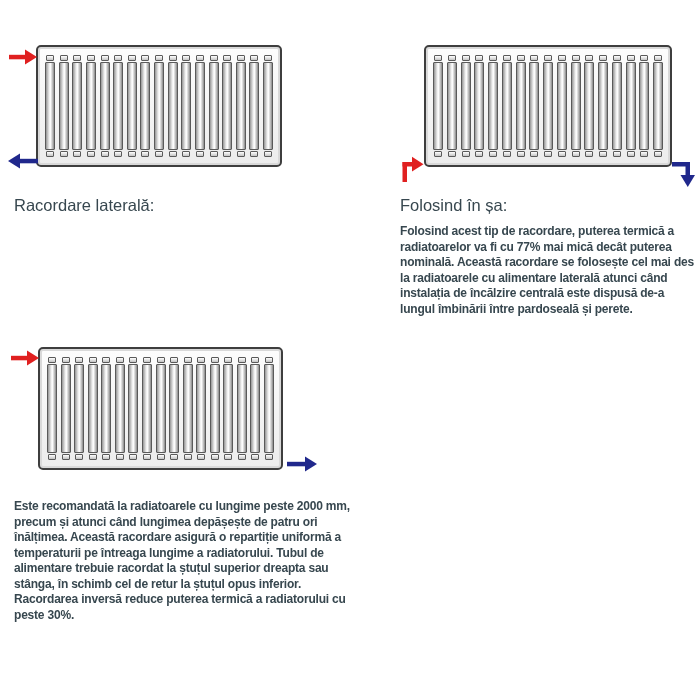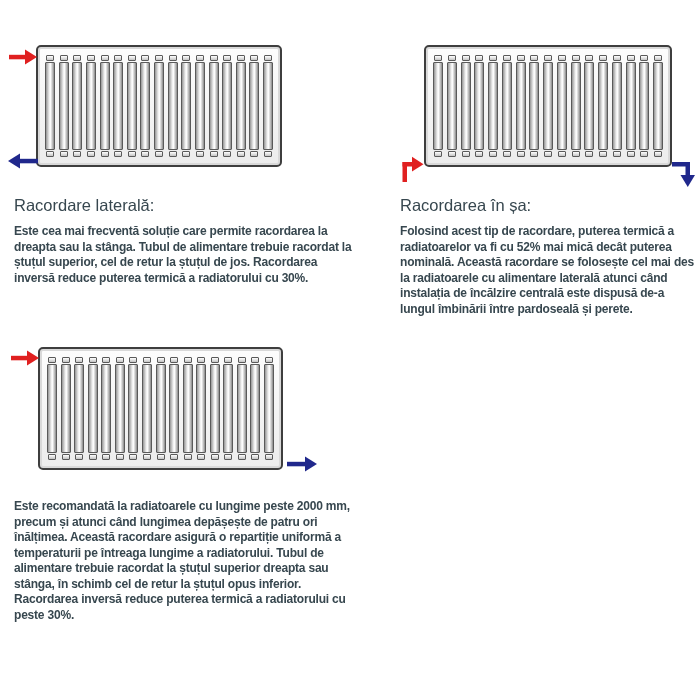--- a/index.html
+++ b/index.html
@@ -155,21 +155,20 @@
     <rect class="fill-in" x="0" y="5.8" width="17" height="4.5"></rect>
     <polygon class="fill-in" points="16,0.5 28,8 16,15.5"></polygon>
   </svg>
   <svg class="arrow" style="left:8px;top:153px;" width="30" height="16" viewBox="0 0 30 16">
     <rect class="fill-out" x="12" y="5.8" width="18" height="4.5"></rect>
     <polygon class="fill-out" points="12,0.5 0,8 12,15.5"></polygon>
   </svg>
 
   <div class="textblock" style="left:14px;top:196px;width:345px;">
     <h2>Racordare laterală:</h2>
-    <p>Este cea mai frecventă soluție care permite racordarea la dreapta sau la stânga. Tubul de alimentare trebuie racordat la ștuțul superior, cel de retur la ștuțul de jos. Racordarea inversă reduce puterea termică a radiatorului cu 30%.</p>
   </div>
 
   <div class="radiator" style="left:424px;top:45px;width:248px;height:122px;">
     <div class="fins">
         <div class="fin">
           <div class="tab"></div>
           <div class="bar"></div>
           <div class="tab"></div>
         </div>
         <div class="fin">
@@ -259,22 +258,22 @@
     <rect class="fill-in" x="2.5" y="10" width="11" height="4.5"></rect>
     <polygon class="fill-in" points="12,4.8 23.5,12.2 12,19.6"></polygon>
   </svg>
   <svg class="arrow" style="left:672px;top:158px;" width="28" height="30" viewBox="0 0 28 30">
     <rect class="fill-out" x="0" y="4" width="18" height="4.5"></rect>
     <rect class="fill-out" x="13.5" y="4" width="4.5" height="14"></rect>
     <polygon class="fill-out" points="8.5,17 23,17 15.75,29"></polygon>
   </svg>
 
   <div class="textblock" style="left:400px;top:196px;width:298px;">
-    <h2>Racordarea în șa:</h2>
-    <p>Folosind acest tip de racordare, puterea termică a radiatoarelor va fi cu 52% mai mică decât puterea nominală. Această racordare se folosește cel mai des la radiatoarele cu alimentare laterală atunci când instalația de încălzire centrală este dispusă de-a lungul îmbinării între pardoseală și perete.</p>
+    <h2>Folosind în șa:</h2>
+    <p>Folosind acest tip de racordare, puterea termică a radiatoarelor va fi cu 77% mai mică decât puterea nominală. Această racordare se folosește cel mai des la radiatoarele cu alimentare laterală atunci când instalația de încălzire centrală este dispusă de-a lungul îmbinării între pardoseală și perete.</p>
   </div>
 
   <div class="radiator" style="left:38px;top:347px;width:245px;height:123px;">
     <div class="fins">
         <div class="fin">
           <div class="tab"></div>
           <div class="bar"></div>
           <div class="tab"></div>
         </div>
         <div class="fin">

